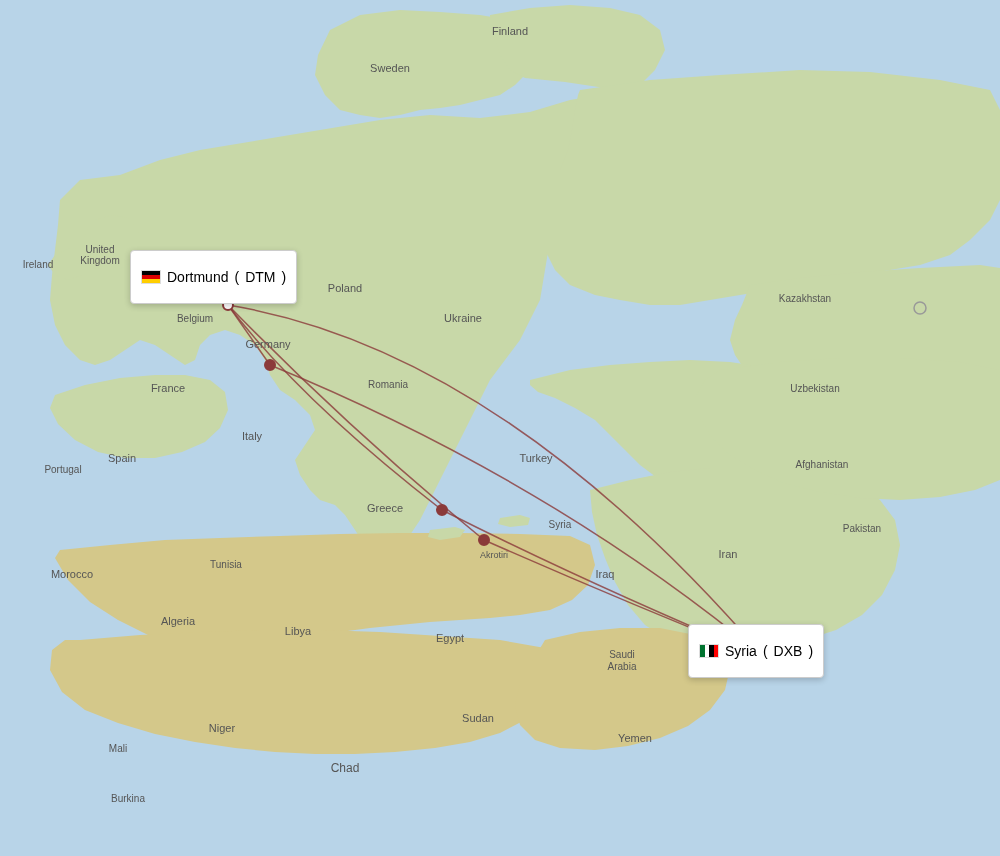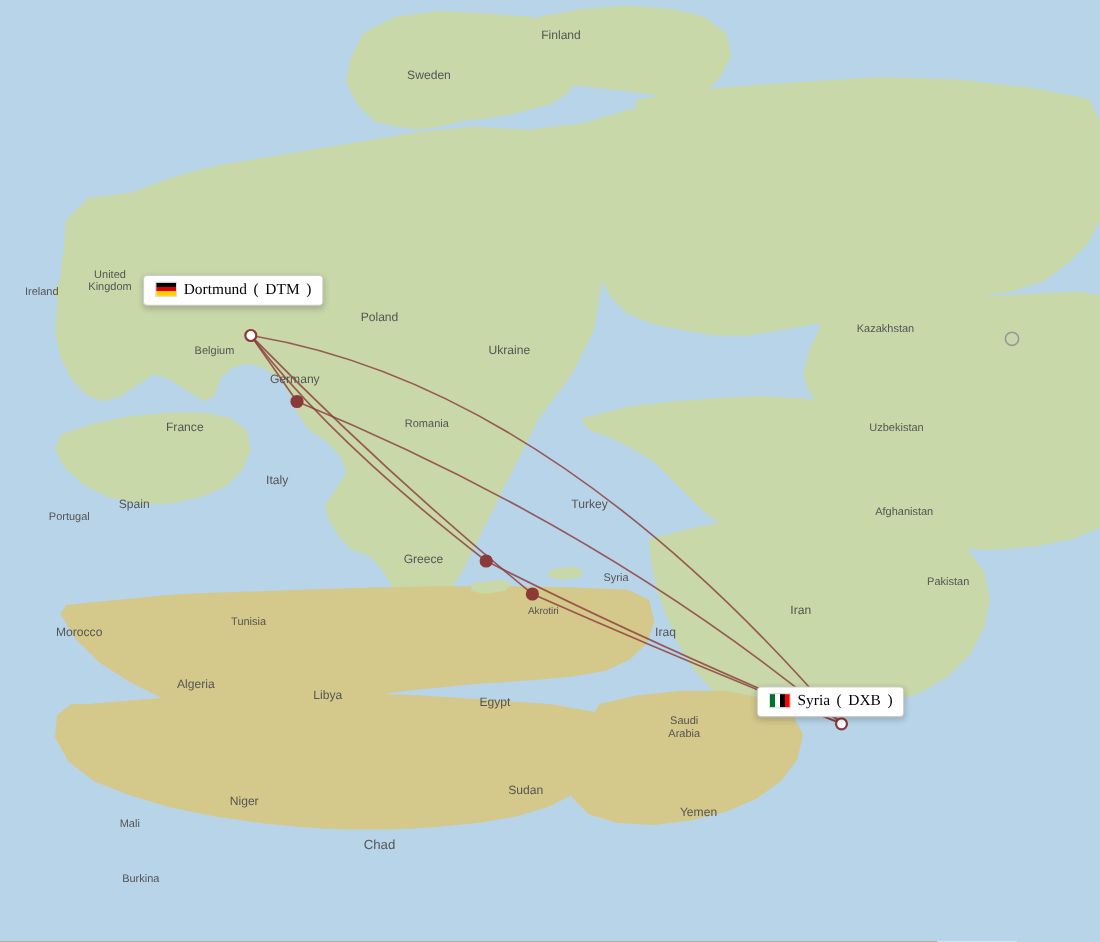--- a/index.html
+++ b/index.html
@@ -2,43 +2,43 @@
 <html><head>
   <meta charset="utf-8">
   <style>
     * { margin: 0; padding: 0; box-sizing: border-box; }
     body { width: 1000px; height: 856px; overflow: hidden; font-family: Arial, sans-serif; }
     
     #map-container {
       width: 852px;
       height: 856px;
       position: relative;
-      background: #a16207;
+      background: #eab308;
     }
 
     svg#map-svg {
       position: absolute;
       top: 0; left: 0;
       width: 1000px;
       height: 856px;
     }
 
     .airport-label {
       position: absolute;
       background: white;
       border: 1px solid #ccc;
       border-radius: 4px;
-      padding: 5px 10px;
+      padding: 18px 10px;
       display: flex;
+      align-items: center;
       gap: 6px;
       font-size: 14px;
       font-weight: 500;
       white-space: nowrap;
       box-shadow: 0 2px 6px rgba(0,0,0,0.2);
-      font-family: Liberation Serif, serif;
     }
 
     .flag {
       width: 20px;
       height: 14px;
       display: inline-block;
       border: 1px solid #ddd;
     }
 
     

